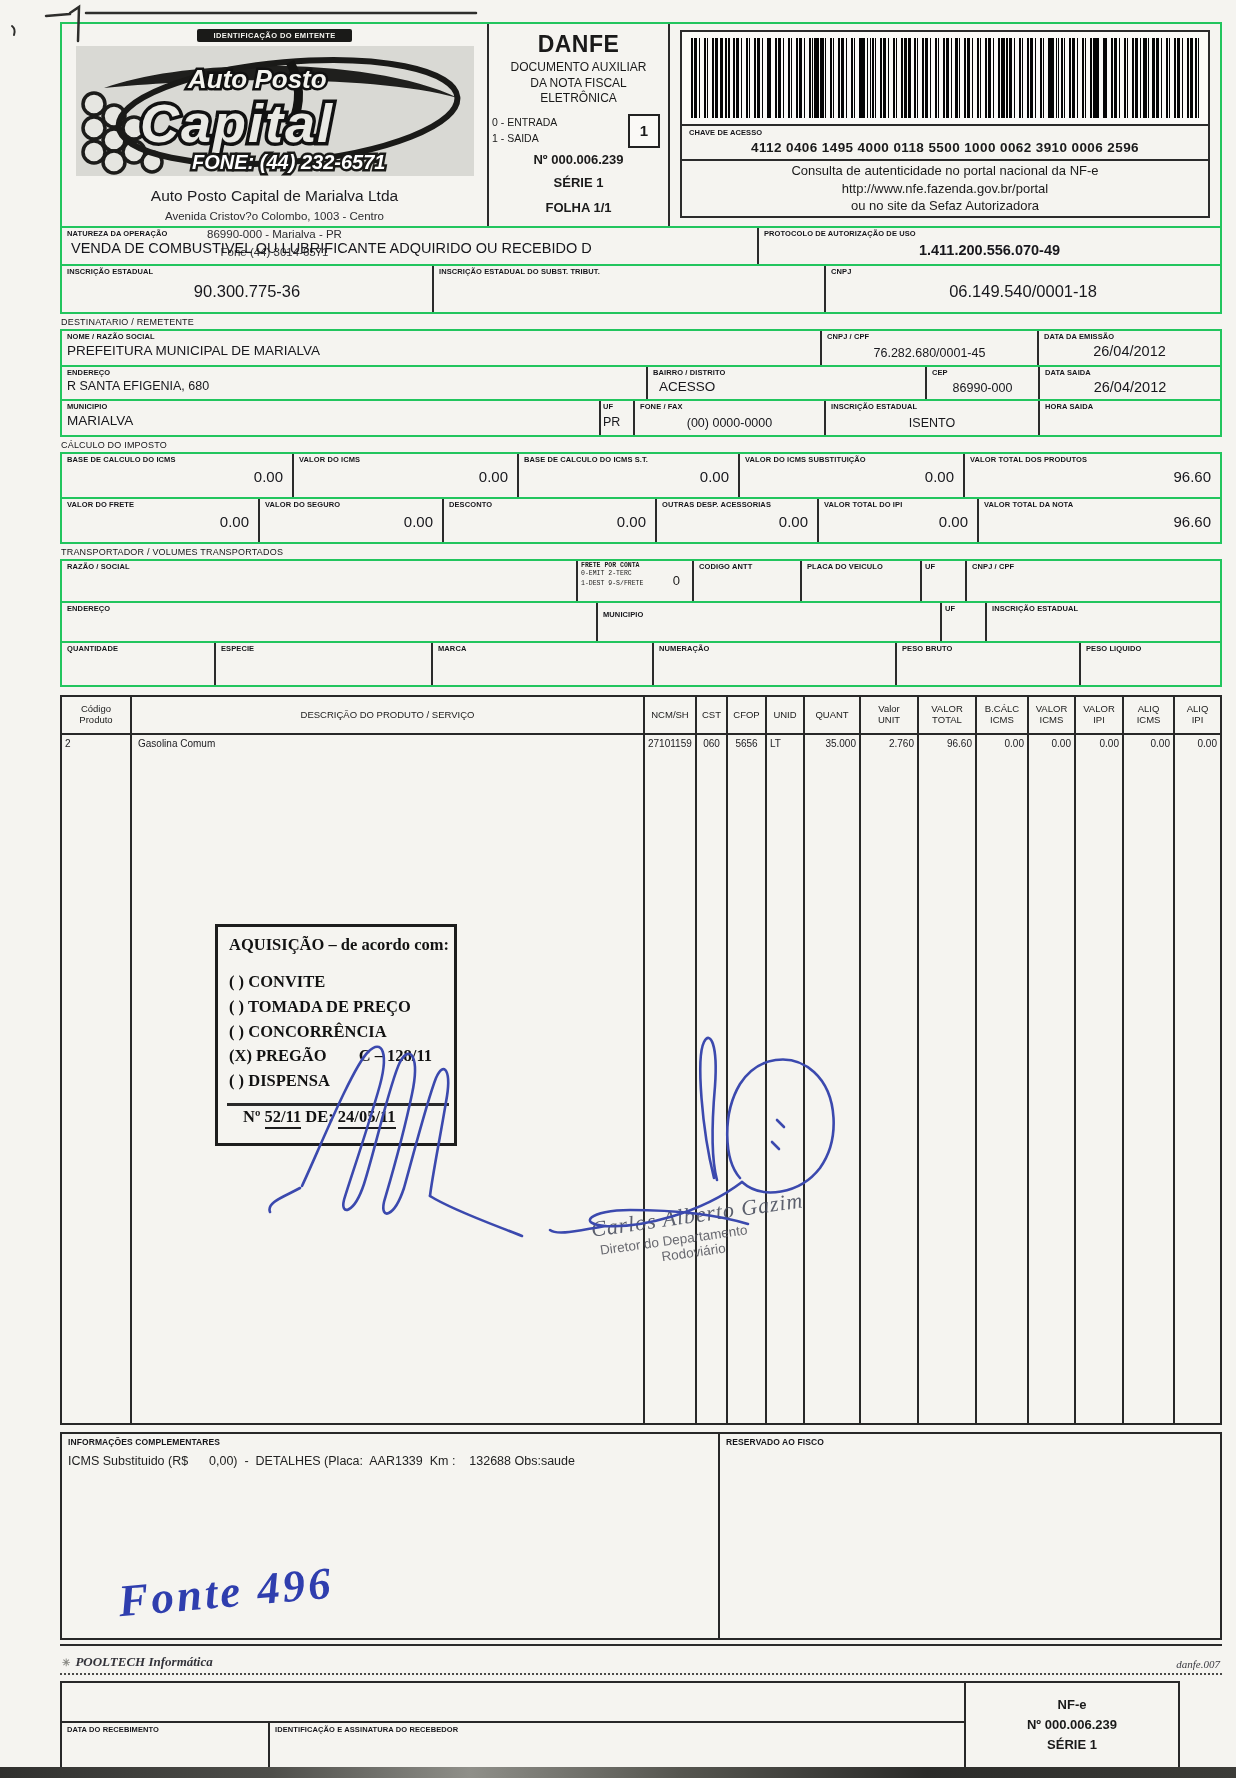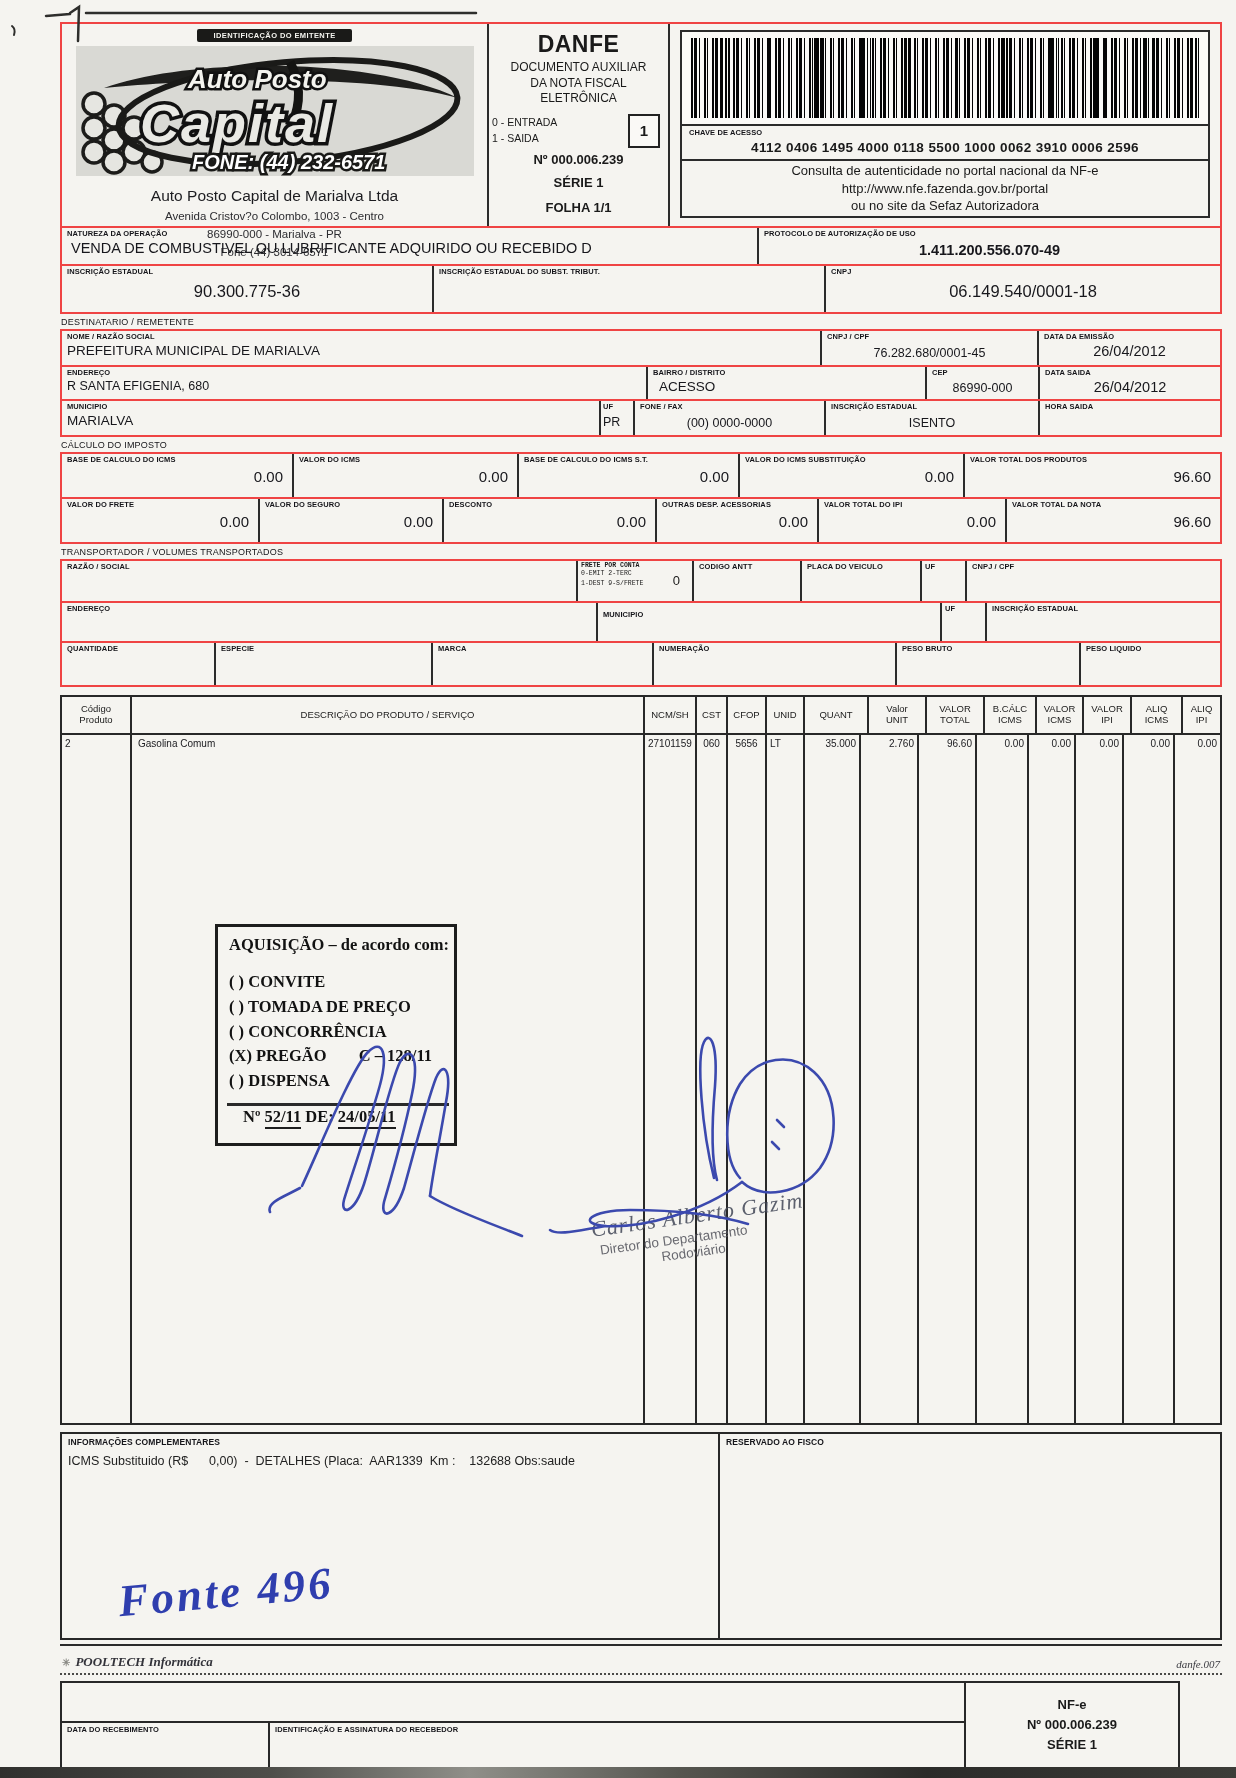--- a/index.html
+++ b/index.html
@@ -1,19 +1,19 @@
 <!DOCTYPE html>
 <html><head>
 <meta charset="utf-8">
 <style>
   html,body{margin:0;padding:0;background:#d8d7d3;}
   .page{position:relative;width:1236px;height:1778px;background:#f5f4f0;
         font-family:"Liberation Sans",sans-serif;color:#1a1a1a;overflow:hidden;margin:0 auto;}
   .content{position:absolute;left:60px;top:22px;width:1162px;}
-  .row{display:flex;border:2px solid #ef4444;box-sizing:border-box;background:transparent;}
+  .row{display:flex;border:2px solid #22c55e;box-sizing:border-box;background:transparent;}
   .row + .row{margin-top:-2px;}
   .cell{border-right:2px solid #2b2b2b;box-sizing:border-box;padding:1px 5px;position:relative;overflow:hidden;}
   .cell:last-child{border-right:none;flex:1;}
   .lbl{font-size:7.5px;font-weight:bold;color:#15151a;letter-spacing:.1px;line-height:1.25;white-space:nowrap;}
   .val{font-size:13.5px;color:#17171c;line-height:1.2;margin-top:2px;}
   .c{text-align:center;} .r{text-align:right;padding-right:4px;} .b{font-weight:bold;}
   .big{font-size:16.5px;margin-top:6px;}
   .sec{font-size:9px;font-weight:normal;color:#141418;padding:3px 1px 2px;letter-spacing:.2px;}
   .pre{white-space:pre-line;}
   .prespace{white-space:pre;}
@@ -272,21 +272,21 @@
         <div class="val r" style="font-size:15px;margin-top:4px">0.00</div>
       </div>
       <div class="cell" style="width:213px">
         <div class="lbl">DESCONTO</div>
         <div class="val r" style="font-size:15px;margin-top:4px">0.00</div>
       </div>
       <div class="cell" style="width:162px">
         <div class="lbl">OUTRAS DESP. ACESSORIAS</div>
         <div class="val r" style="font-size:15px;margin-top:4px">0.00</div>
       </div>
-      <div class="cell" style="width:188px">
+      <div class="cell" style="width:160px">
         <div class="lbl">VALOR TOTAL DO IPI</div>
         <div class="val r" style="font-size:15px;margin-top:4px">0.00</div>
       </div>
       <div class="cell">
         <div class="lbl">VALOR TOTAL DA NOTA</div>
         <div class="val r" style="font-size:15px;margin-top:4px">96.60</div>
       </div>
     </div>
 
     <div class="sec">TRANSPORTADOR / VOLUMES TRANSPORTADOS</div>
@@ -358,21 +358,21 @@
 
     <div class="ptable">
       <div class="phead">
         <div class="pc pre" style="width:70px">Código
 Produto</div>
         <div class="pc" style="width:513px">DESCRIÇÃO DO PRODUTO / SERVIÇO</div>
         <div class="pc" style="width:52px">NCM/SH</div>
         <div class="pc" style="width:31px">CST</div>
         <div class="pc" style="width:39px">CFOP</div>
         <div class="pc" style="width:38px">UNID</div>
-        <div class="pc" style="width:64px">QUANT</div>
+        <div class="pc" style="width:56px">QUANT</div>
         <div class="pc pre" style="width:58px">Valor
 UNIT</div>
         <div class="pc pre" style="width:58px">VALOR
 TOTAL</div>
         <div class="pc pre" style="width:52px">B.CÁLC
 ICMS</div>
         <div class="pc pre" style="width:47px">VALOR
 ICMS</div>
         <div class="pc pre" style="width:48px">VALOR
 IPI</div>

